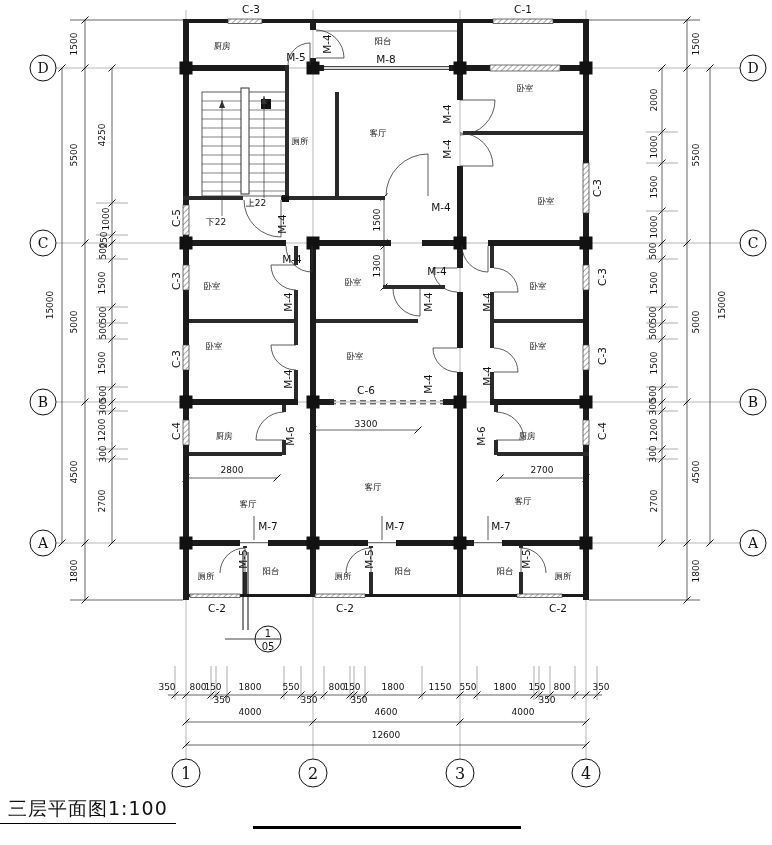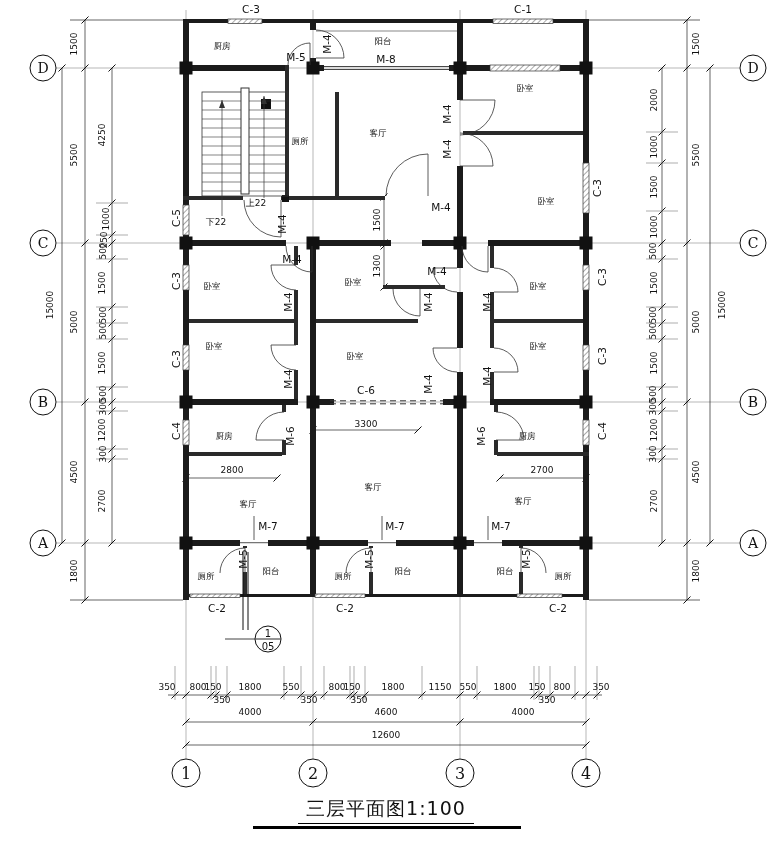--- a/index.html
+++ b/index.html
@@ -1,18 +1,18 @@
 <!DOCTYPE html>
 <html><head>
 <meta charset="utf-8">
 <style>
   html,body{margin:0;padding:0;background:#fff;}
   body{width:772px;height:845px;position:relative;font-family:"DejaVu Sans","Liberation Sans",sans-serif;}
   svg{position:absolute;top:0;left:0;}
-  .title-wrap{position:absolute;top:796px;left:0;width:772px;text-align:center;}
+  .title-wrap{position:absolute;top:796px;left:0;width:772px;}
   .title-inner{display:inline-block;font-size:19px;letter-spacing:1px;color:#111;
     border-bottom:1px solid #000;padding:0 8px 1px;}
   .title-rule{position:absolute;top:826px;left:253px;width:268px;height:3px;background:#000;}
 </style>
 </head>
 <body>
 
 <svg width="772" height="845" viewBox="0 0 772 845">
   <defs>
     <pattern id="wh" width="4" height="4" patternUnits="userSpaceOnUse" patternTransform="rotate(45)">

